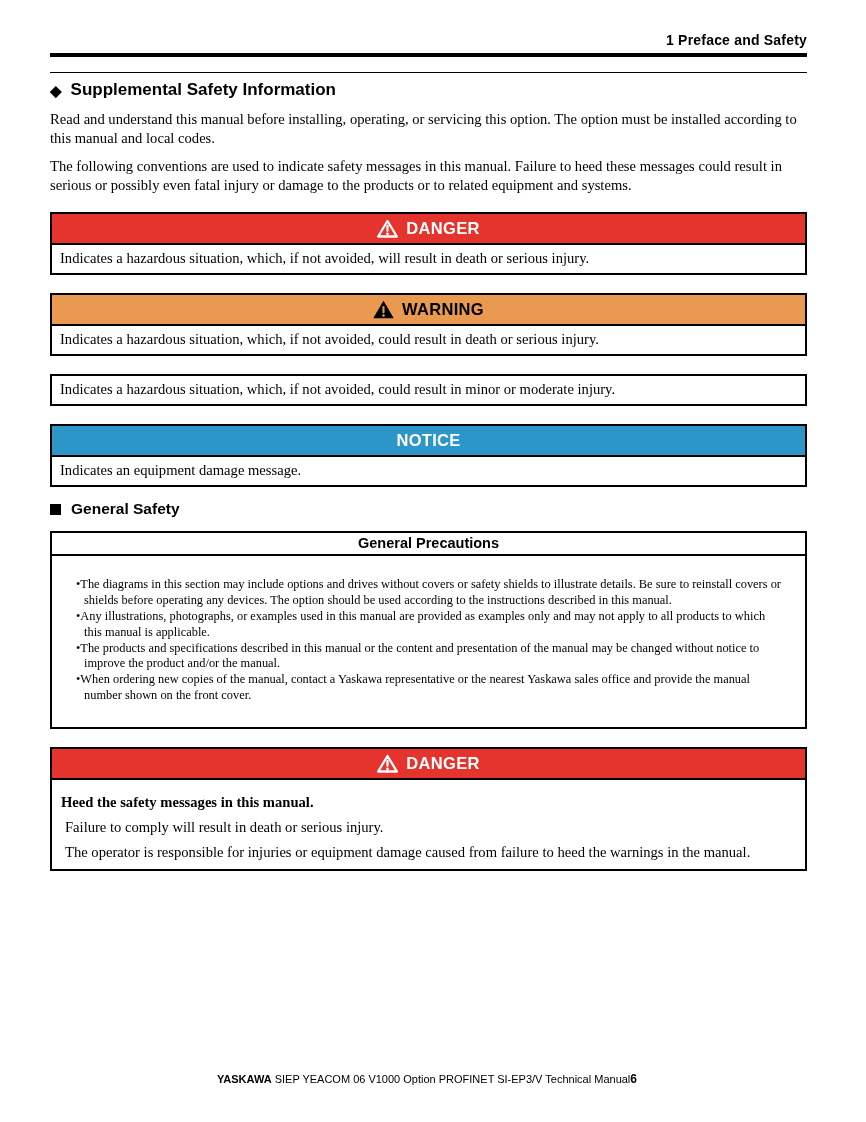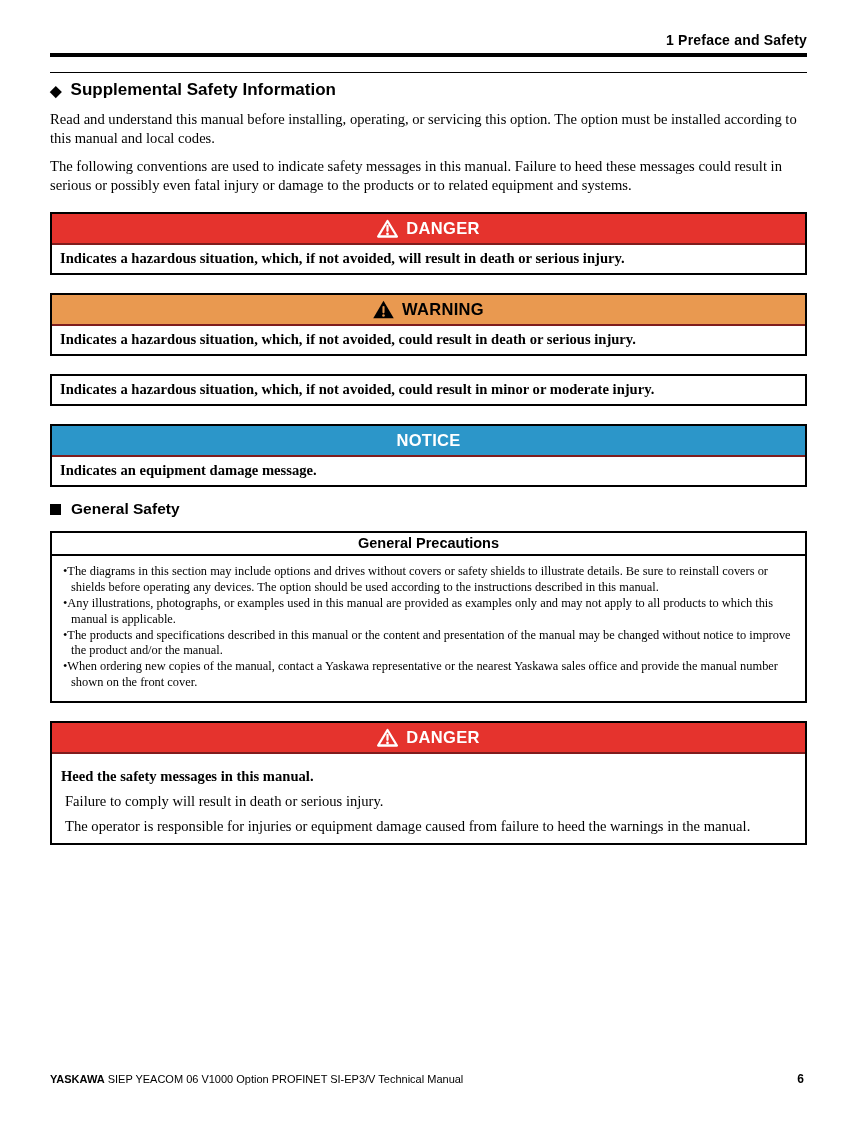--- a/index.html
+++ b/index.html
@@ -68,34 +68,34 @@
   .alert {
     border: 2px solid #000;
     margin-top: 18px;
   }
   .alert-hd {
     height: 29px;
     display: flex;
     align-items: center;
     justify-content: center;
     gap: 8px;
-    border-bottom: 2px solid #7f1d1d;
+    border-bottom: 2px solid #000000;
     font-family: "Liberation Sans", sans-serif;
     font-weight: bold;
     font-size: 16.5px;
     letter-spacing: 0.3px;
   }
   .alert.danger  .alert-hd { background: var(--danger);  color: #fff; }
   .alert.warning .alert-hd { background: var(--warning); color: #000; }
   .alert.caution .alert-hd { background: var(--caution); color: #000; }
   .alert.notice  .alert-hd { background: var(--notice);  color: #fff; }
   .alert-body {
     padding: 4px 20px 6px 8px;
     font-size: 14.6px;
-    font-weight: bold;
+    font-weight: normal;
     line-height: 18px;
   }
   .alert-body.multi { padding: 6px 9px 8px 9px; font-weight: normal; }
   .alert-body.multi .lead { font-weight: bold; margin: 7px 0 7px 0; }
   .alert-body.multi p { margin: 0 0 7px 4px; }
   .alert-body.multi p:last-child { margin-bottom: 0; }
   .tri { flex: 0 0 auto; }
 
   
   .precautions {
@@ -108,31 +108,31 @@
     font-weight: bold;
     font-size: 14.5px;
     border-bottom: 2px solid #000;
     padding: 2px 0 3px 0;
   }
   .prec-body {
     padding: 4px 6px 6px 5px;
     font-size: 12.4px;
     line-height: 15.8px;
   }
-  .prec-body ul { margin: 4px; padding: 0; list-style: none; }
+  .prec-body ul { margin: 17px; padding: 0; list-style: none; }
   .prec-body li { padding-left: 10px; text-indent: -8px; }
   .prec-body li::before { content: "\2022 "; }
 
   
   .footer {
     position: absolute;
     left: 50px; right: 62px;
     top: 1072px;
     display: flex;
-    justify-content: space-between;
+    justify-content: center;
     align-items: baseline;
     font-family: "Liberation Sans", sans-serif;
     font-size: 11px;
   }
   .footer .brand { font-weight: bold; }
   .footer .pageno { font-weight: bold; font-size: 12px; }
 </style>
 </head>
 <body>
 

